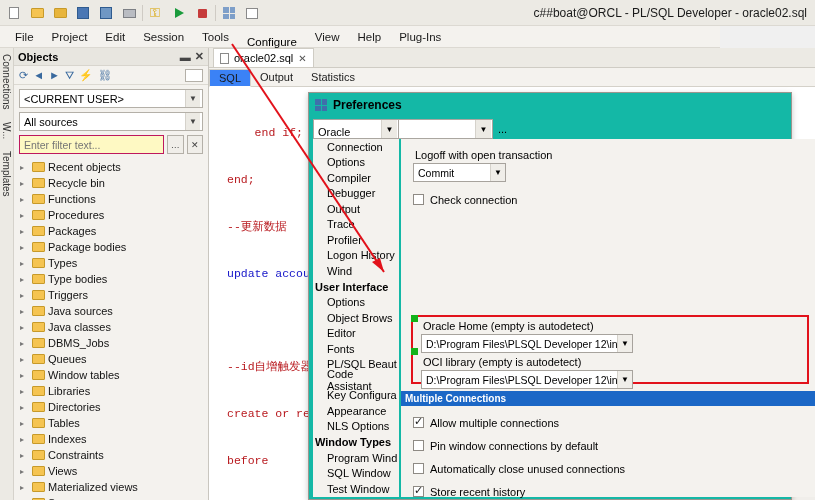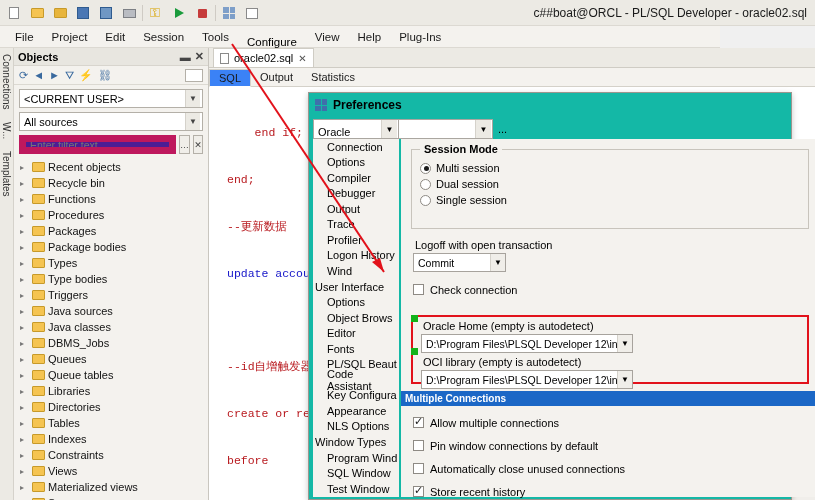--- a/index.html
+++ b/index.html
@@ -68,22 +68,22 @@
     color:#39699e; font-size:11px; background:#f4f2ee;
   }
   .dd {
     margin:4px 5px 0 5px; height:19px; background:#fff; border:1px solid #b4b0a8;
     display:flex; align-items:center; padding:0 4px; font-size:11px; position:relative;
   }
   .dd .arrow { position:absolute; right:2px; top:0; width:15px; height:17px; background:#eceae4;
     border-left:1px solid #d5d2cb; display:flex; align-items:center; justify-content:center; font-size:8px; color:#444;}
   .filtrow { display:flex; align-items:center; margin:4px 5px 0 5px; gap:3px; }
   .filtrow input {
-    flex:1; height:19px; border:7px solid #be185d; font-size:10.5px; padding:0 4px;
-    font-family:"Liberation Sans", sans-serif; color:#888; background:#4c1d95;
+    flex:1; height:19px; border:1px solid #be185d; font-size:10.5px; padding:0 4px;
+    font-family:"Liberation Sans", sans-serif; color:#888; background:#fef9c3;
   }
   .minibtn { width:17px;height:19px;border:1px solid #b4b0a8;background:#f0eee9;display:flex;align-items:center;justify-content:center;font-size:9px;color:#444;}
   #treewrap { margin-top:5px; height:352px; overflow:hidden; }
   .trow { display:flex; align-items:center; height:16px; padding-left:6px; gap:3px; font-size:11px; }
   .trow .exp { width:9px; color:#777; font-size:8px; }
   .trow .fico { width:13px; height:10px; background:#f5c451; border:1px solid #c79a2a; border-radius:1px; position:relative; }
   .trow span.lbl { color:#111; }
   
   #editorwrap {
     position:absolute; left:209px; top:48px; width:606px; height:452px; background:#fff;
@@ -120,21 +120,21 @@
   #prefs .phead .pico i { background:#3f6fab; }
   #prefs .ptop { display:flex; align-items:center; gap:5px; padding:2px 6px 4px 6px; }
   .pcombo { height:20px; background:#fff; border:1px solid #aaa6a0; display:flex; align-items:flex-end; padding:0 4px; position:relative; font-size:11px;}
   .pcombo .arw { position:absolute; right:1px; top:0; width:16px; height:18px; background:#eceae4; border-left:1px solid #d5d2cb; display:flex; align-items:center; justify-content:center; font-size:8px; }
   #prefs .navcol {
     position:absolute; left:4px; top:46px; width:86px; height:358px; background:#f4f2ee;
     font-size:11px; overflow:hidden;
   }
   .navitem { height:15.5px; padding-left:14px; display:flex; align-items:center; }
   .navitem.sel { color:#000; }
-  .navhdr { height:16px; font-weight:normal; display:flex; align-items:center; padding-left:2px; }
+  .navhdr { height:16px; font-weight:bold; display:flex; align-items:center; padding-left:2px; }
   #prefs .content {
     position:absolute; left:92px; top:46px; width:418px; height:358px; background:#f4f2ee;
   }
   .grp {
     position:relative; border:1px solid #c8c4bc; margin:10px 10px 0 10px; padding:10px 8px 8px 8px;
   }
   .grp > .gtitle {
     position:absolute; top:-7px; left:8px; background:#f4f2ee; padding:0 4px; font-weight:bold; font-size:11px;
   }
   .rb { display:flex; align-items:center; gap:5px; height:16px; font-size:11px; }
@@ -317,21 +317,21 @@
         <span class="lbl">DBMS_Jobs</span>
       </div>
     <div class="trow">
         <span class="exp">▸</span>
         <span class="fico"></span>
         <span class="lbl">Queues</span>
       </div>
     <div class="trow">
         <span class="exp">▸</span>
         <span class="fico"></span>
-        <span class="lbl">Queue tables</span>
+        <span class="lbl">Window tables</span>
       </div>
     <div class="trow">
         <span class="exp">▸</span>
         <span class="fico"></span>
         <span class="lbl">Libraries</span>
       </div>
     <div class="trow">
         <span class="exp">▸</span>
         <span class="fico"></span>
         <span class="lbl">Directories</span>
@@ -464,35 +464,20 @@
     <div class="navhdr">Window Types</div>
     <div class="navitem">Program Wind</div>
     <div class="navitem">SQL Window</div>
     <div class="navitem">Test Window</div>
     <div class="navitem">Plan Window</div>
 
   </div>
 
   <div class="content">
 
-    <div class="grp" style="height:80px">
-      <div class="gtitle">Session Mode</div>
-      <div class="rb">
-          <span class="c on"></span>
-          <span>Multi session</span>
-        </div>
-      <div class="rb">
-          <span class="c"></span>
-          <span>Dual session</span>
-        </div>
-      <div class="rb">
-          <span class="c"></span>
-          <span>Single session</span>
-        </div>
-    </div>
 
     <div style="margin:10px 10px 0 12px">
       <div class="fieldlbl">Logoff with open transaction</div>
       <div class="txtcombo" style="width:93px">
         <span>Commit</span>
         <span class="arw">▼</span>
       </div>
     </div>
 
     <div class="cb" style="margin:9px 0 0 12px">

